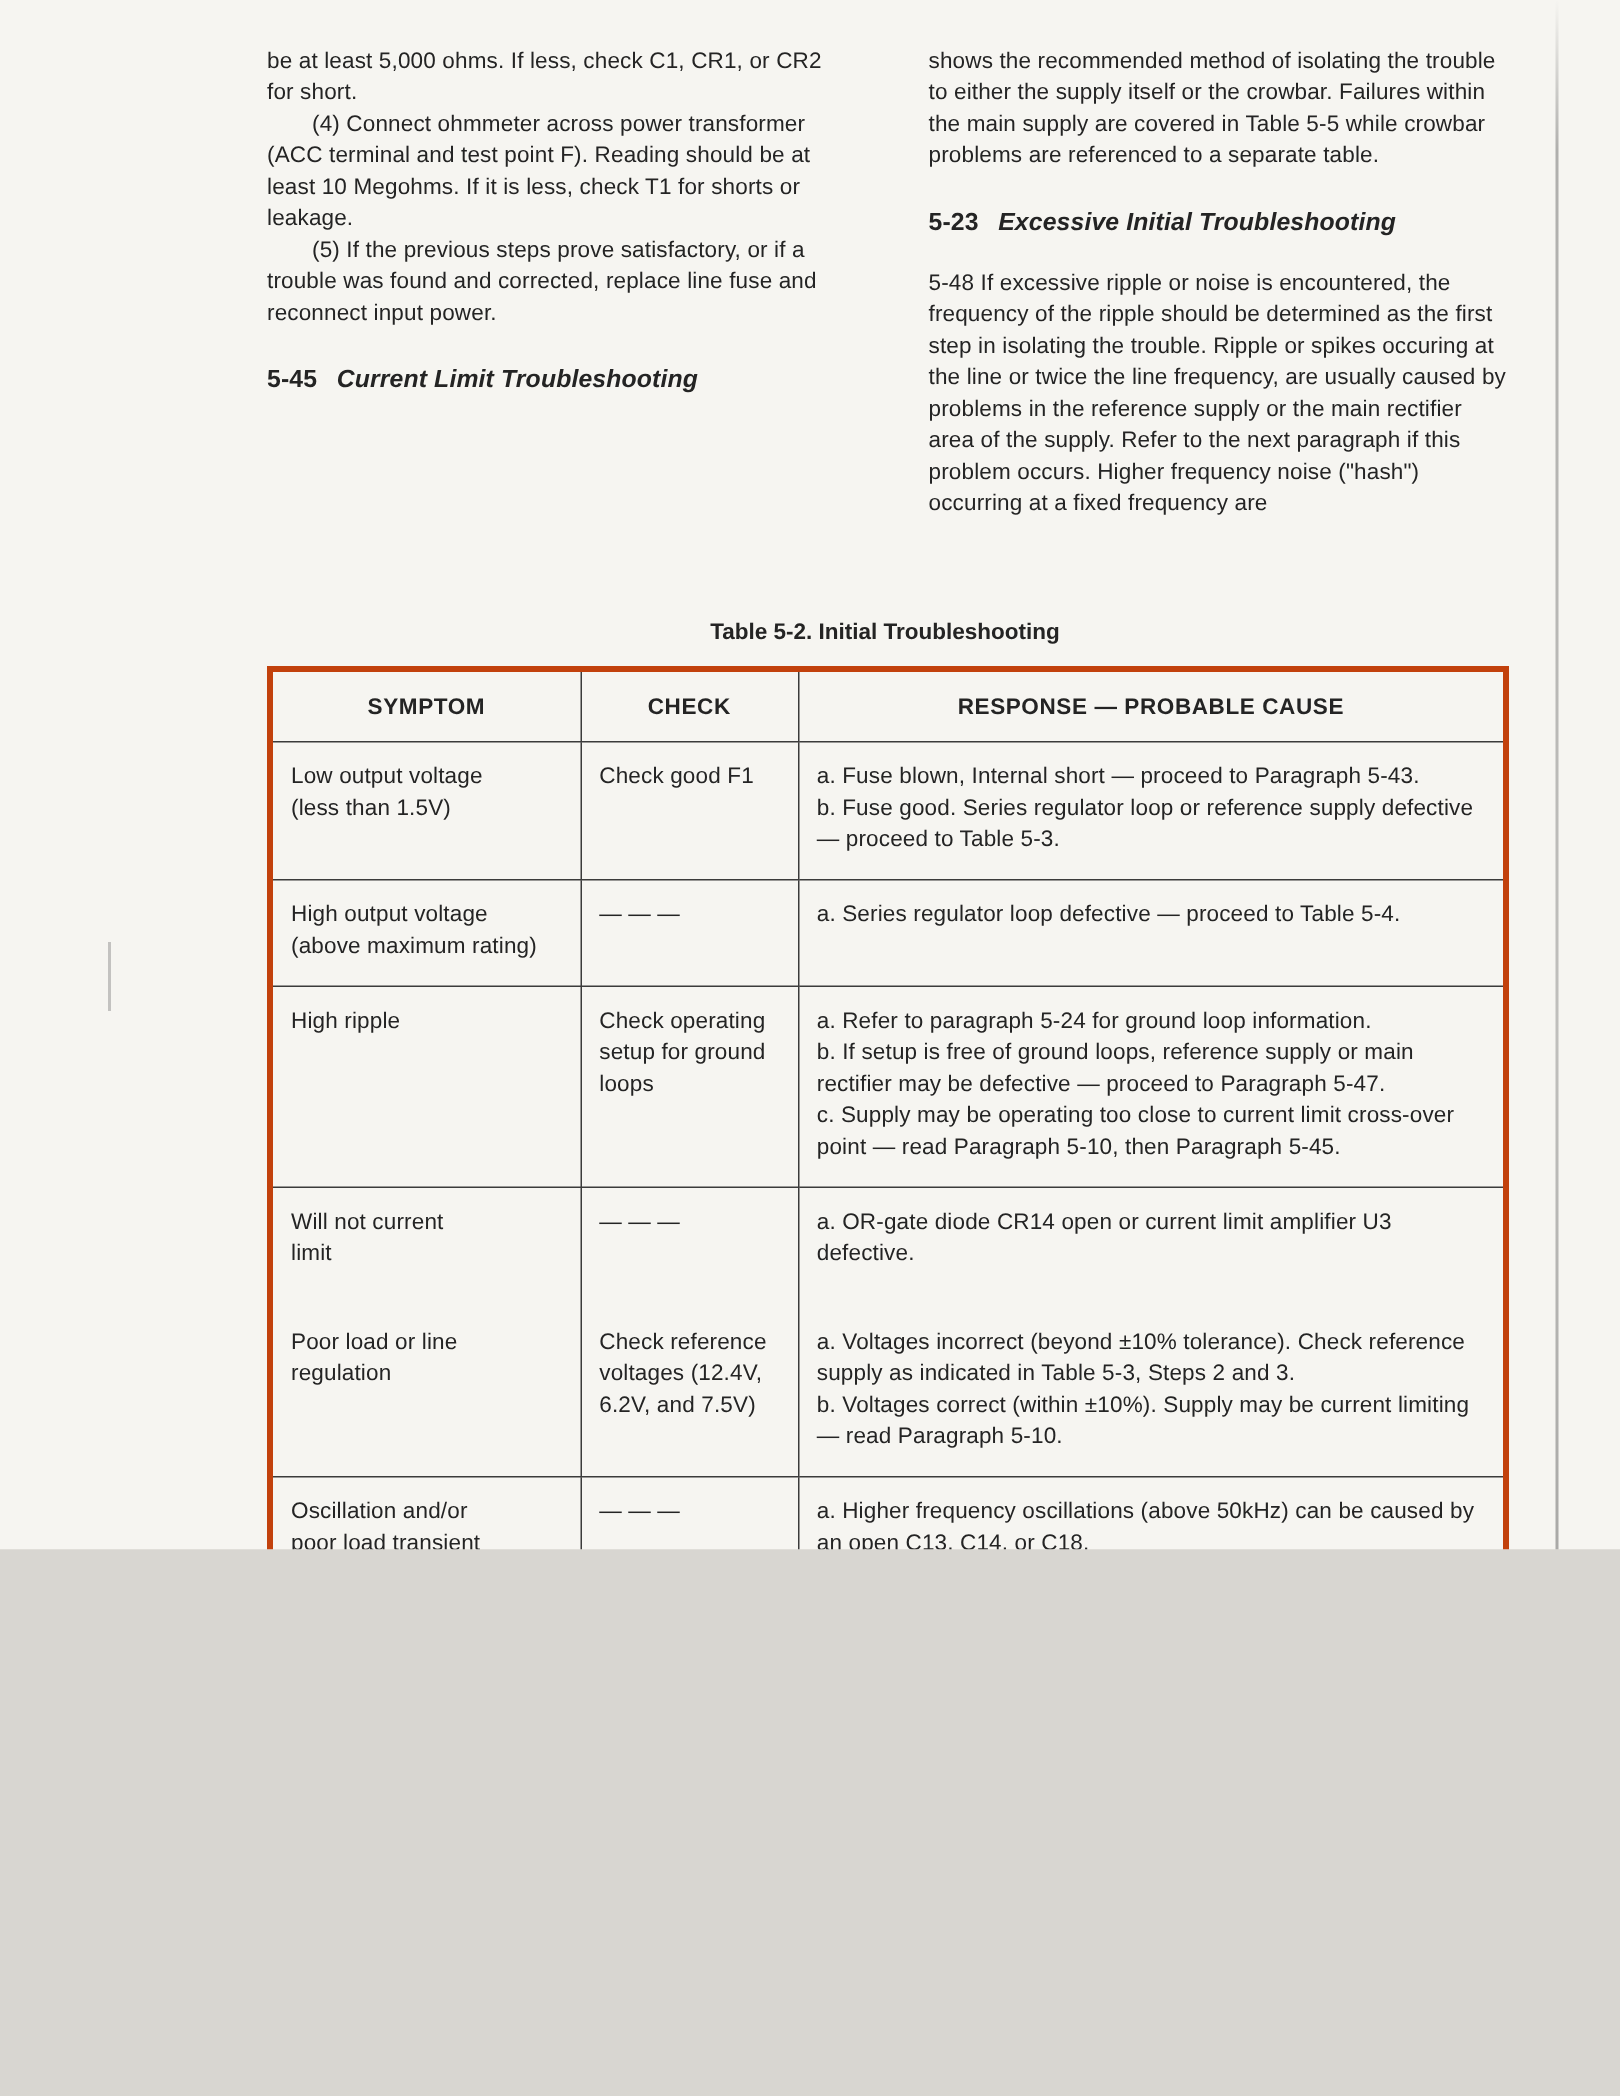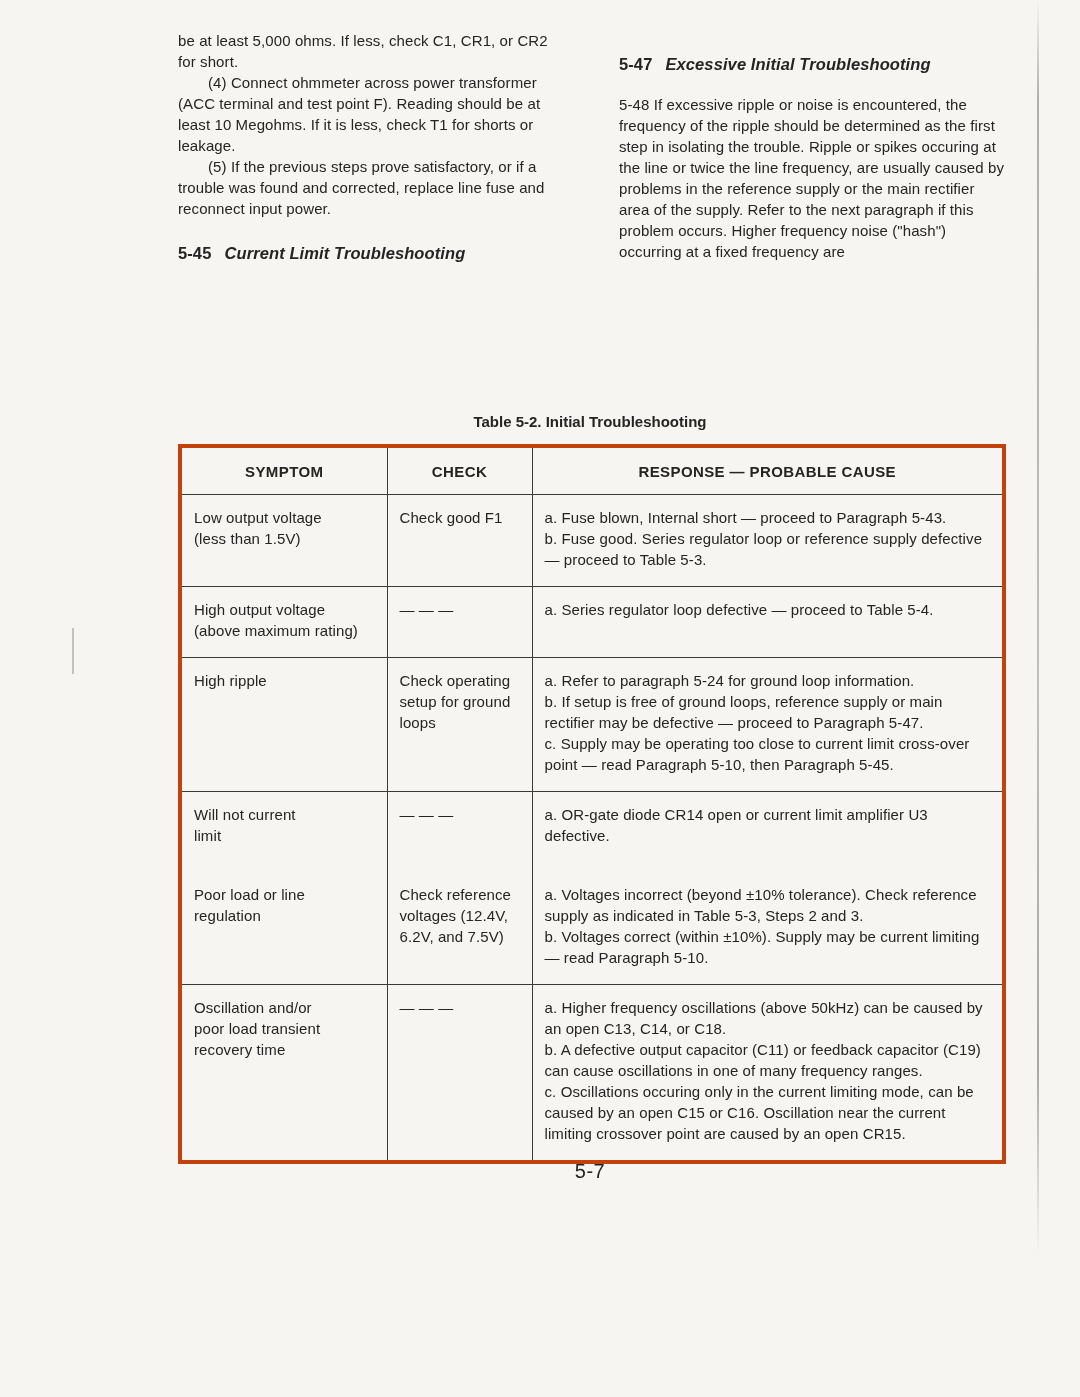--- a/index.html
+++ b/index.html
@@ -1,19 +1,19 @@
 <!DOCTYPE html>
 <html><head>
 <meta charset="utf-8">
 <style>
   html, body { margin: 0; padding: 0; background: #d8d6d1; }
   .page {
     position: relative;
     width: 1080px;
-    height: 1397px;
+    height: 1033px;
     margin: 0 auto;
     background: #f6f5f1;
     font-family: "Liberation Sans", sans-serif;
     color: #242424;
     overflow: hidden;
   }
   .columns {
     position: absolute;
     left: 178px;
     top: 30px;
@@ -118,21 +118,22 @@
 <div class="page">
 
   <div class="columns">
     <div class="col">
       <p class="body-text">be at least 5,000 ohms. If less, check C1, CR1, or CR2 for short.</p>
       <p class="body-text indent">(4) Connect ohmmeter across power transformer (ACC terminal and test point F). Reading should be at least 10 Megohms. If it is less, check T1 for shorts or leakage.</p>
       <p class="body-text indent">(5) If the previous steps prove satisfactory, or if a trouble was found and corrected, replace line fuse and reconnect input power.</p>
       <h2 class="section-heading"><span class="hnum">5-45</span><span class="htitle">Current Limit Troubleshooting</span></h2>
     </div>
     <div class="col">
-      <h2 class="section-heading"><span class="hnum">5-47</span><span class="htitle">Excessive Initial Troubleshooting</span></h2>
+      <p class="body-text">shows the recommended method of isolating the trouble to either the supply itself or the crowbar. Failures within the main supply are covered in Table 5-5 while crowbar problems are referenced to a separate table.</p>
+      <h2 class="section-heading"><span class="hnum">5-23</span><span class="htitle">Excessive Initial Troubleshooting</span></h2>
       <p class="body-text">5-48  If excessive ripple or noise is encountered, the frequency of the ripple should be determined as the first step in isolating the trouble. Ripple or spikes occuring at the line or twice the line frequency, are usually caused by problems in the reference supply or the main rectifier area of the supply. Refer to the next paragraph if this problem occurs. Higher frequency noise ("hash") occurring at a fixed frequency are</p>
     </div>
   </div>
 
   <div class="table-block">
     <div class="table-caption">Table 5-2. Initial Troubleshooting</div>
     <table class="ts-table">
       <colgroup>
         <col style="width:207px">
         <col style="width:145px">

